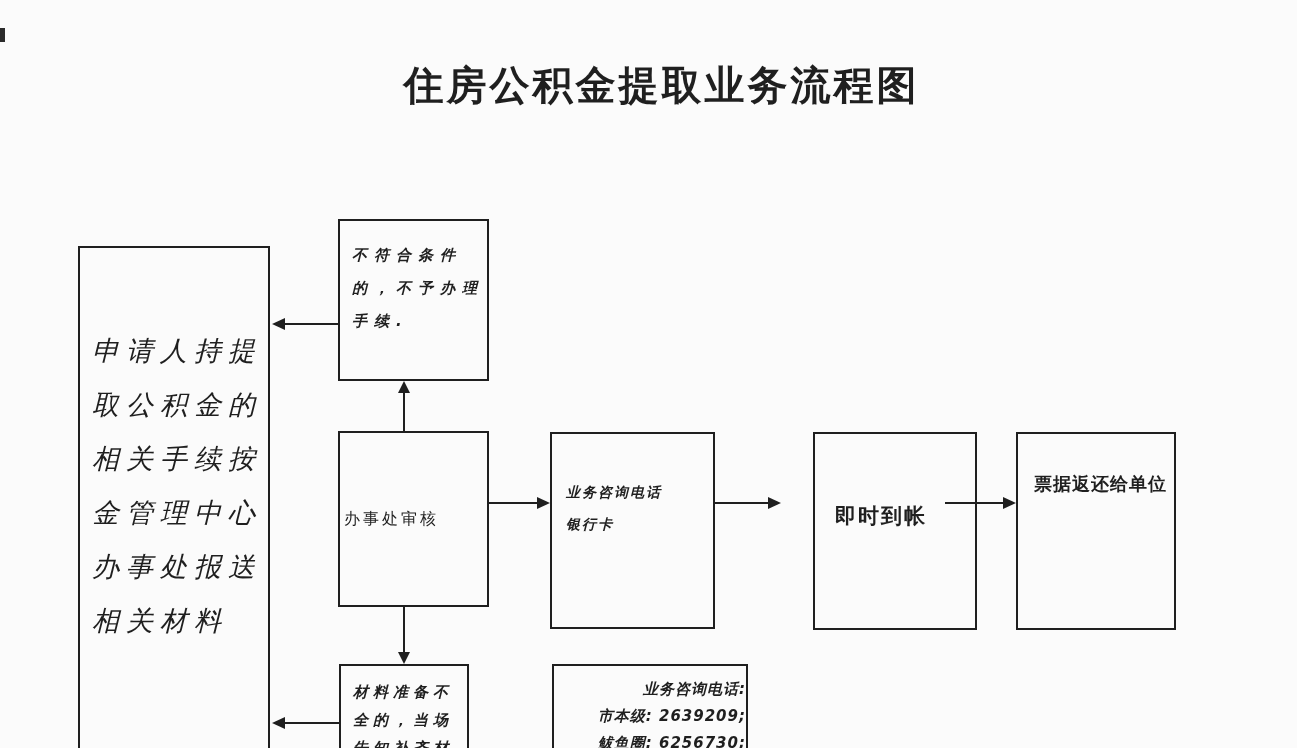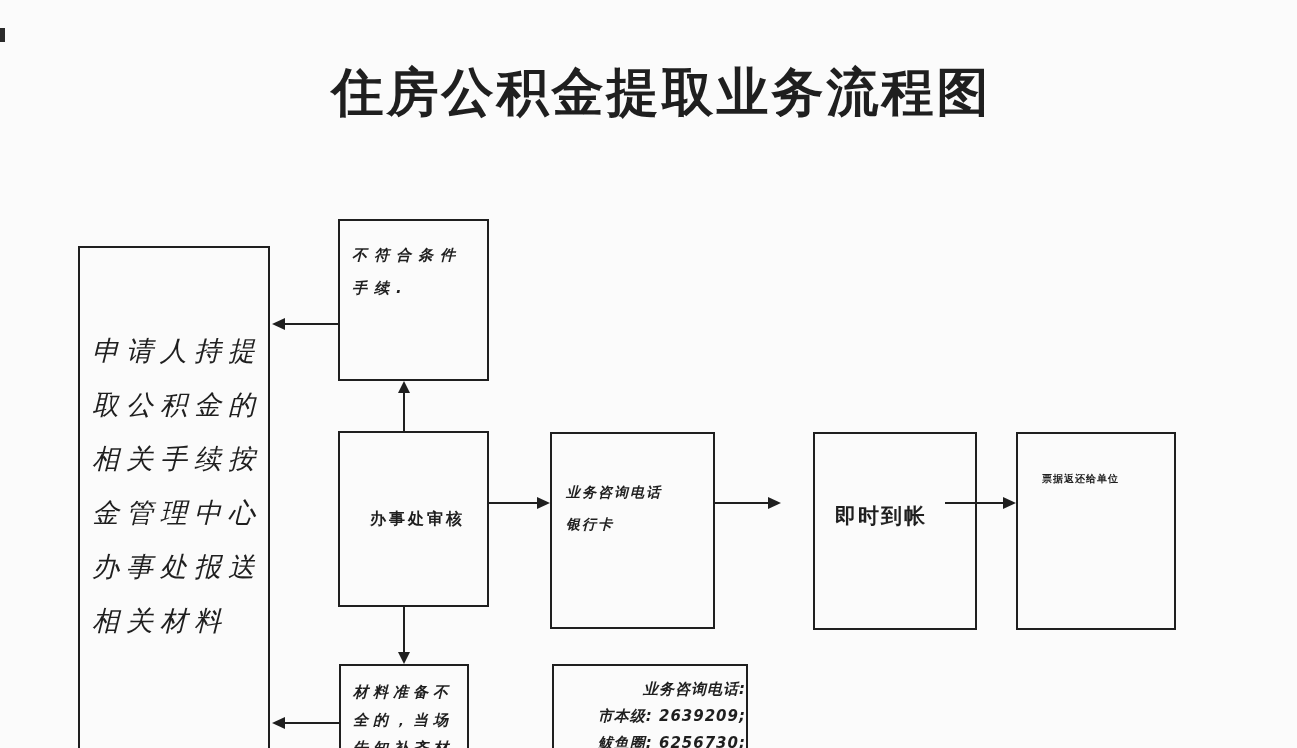--- a/index.html
+++ b/index.html
@@ -13,21 +13,21 @@
     overflow: hidden;
     font-family: "DejaVu Sans", sans-serif;
     color: var(--ink);
   }
   .title {
     position: absolute;
     left: 0; right: 0;
     top: 58px;
     text-align: center;
     text-indent: 26px;
-    font-size: 52px;
+    font-size: 40px;
     font-weight: 700;
     letter-spacing: 3px;
     white-space: nowrap;
   }
   .box {
     position: absolute;
     border: 2px solid var(--ink);
     background: transparent;
   }
   .ln { white-space: nowrap; font-style: italic; }
@@ -37,34 +37,34 @@
   .box-applicant .txt { padding: 76px 0 0 12px; font-size: 27px; font-weight: 500; letter-spacing: 7px; }
   .box-applicant .ln { height: 54px; line-height: 54px; }
 
   
   .box-reject { left: 338px; top: 219px; width: 151px; height: 162px; }
   .box-reject .txt { padding: 18px 0 0 12px; font-size: 15px; font-weight: 700; letter-spacing: 7px; }
   .box-reject .ln { height: 33px; line-height: 33px; }
 
   
   .box-review { left: 338px; top: 431px; width: 151px; height: 176px; display: flex; align-items: center; }
-  .box-review .lbl { padding-left: 30px; font-size: 16px; font-weight: 700; letter-spacing: 3px; white-space: nowrap; }
+  .box-review .lbl { padding-left: 4px; font-size: 16px; font-weight: 400; letter-spacing: 3px; white-space: nowrap; }
 
   
   .box-card { left: 550px; top: 432px; width: 165px; height: 197px; }
   .box-card .txt { padding: 42px 0 0 14px; font-size: 14px; font-weight: 700; letter-spacing: 2px; }
   .box-card .ln { height: 32px; line-height: 32px; }
 
   
   .box-instant { left: 781px; top: 432px; width: 164px; height: 198px; margin-left: 32px; }
   .box-instant .lbl { padding: 68px 0 0 20px; font-size: 21px; font-weight: 700; letter-spacing: 2px; white-space: nowrap; }
 
   
   .box-bill { left: 1016px; top: 432px; width: 160px; height: 198px; }
-  .box-bill .lbl { padding: 38px 0 0 24px; font-size: 10px; font-weight: 700; letter-spacing: 1px; white-space: nowrap; }
+  .box-bill .lbl { padding: 38px 0 0 16px; font-size: 18px; font-weight: 700; letter-spacing: 1px; white-space: nowrap; }
 
   
   .box-material { left: 339px; top: 664px; width: 130px; height: 122px; }
   .box-material .txt { padding: 12px 0 0 12px; font-size: 15px; font-weight: 700; letter-spacing: 5px; }
   .box-material .ln { height: 28px; line-height: 28px; }
 
   
   .box-phone { left: 552px; top: 664px; width: 196px; height: 100px; }
   .box-phone .txt { padding: 10px 0 0 16px; font-size: 15px; font-weight: 700; letter-spacing: 1px; }
   .box-phone .ln { height: 27px; line-height: 27px; text-align: right; }
@@ -94,20 +94,21 @@
       <div class="ln">相关手续按</div>
       <div class="ln">金管理中心</div>
       <div class="ln">办事处报送</div>
       <div class="ln">相关材料</div>
     </div>
   </div>
 
   <div class="box box-reject">
     <div class="txt">
       <div class="ln">不符合条件</div>
+      <div class="ln">的，不予办理</div>
       <div class="ln">手续.</div>
     </div>
   </div>
 
   <div class="box box-review">
     <div class="lbl">办事处审核</div>
   </div>
 
   <div class="box box-card">
     <div class="txt">

